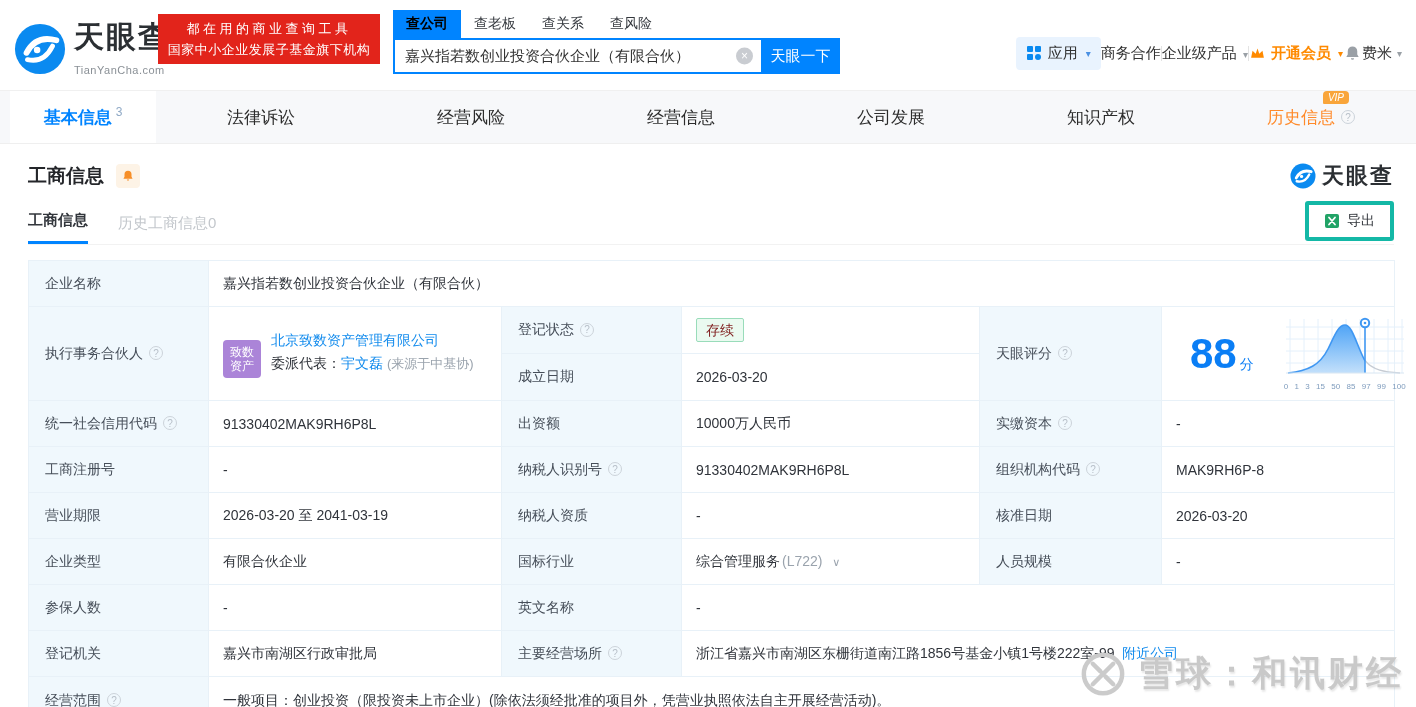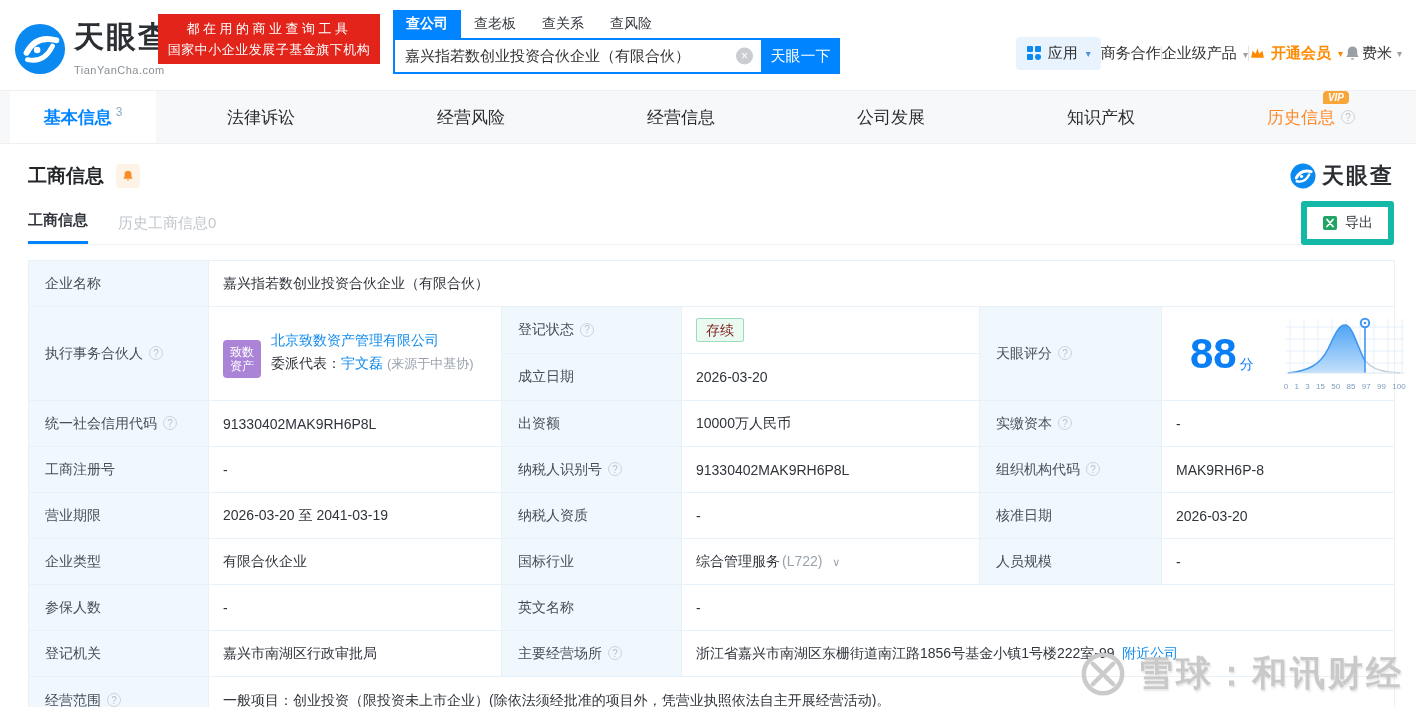--- a/index.html
+++ b/index.html
@@ -13,21 +13,21 @@
   .logo-cn{font-size:30px;font-weight:700;color:#2b2f33;letter-spacing:2px;}
   .logo-domain{font-size:11px;color:#8a9096;margin-top:13px;letter-spacing:.5px;}
   .banner{position:absolute;left:158px;top:14px;width:222px;height:50px;background:#e2241b;color:#fff;
           display:flex;flex-direction:column;justify-content:center;align-items:center;gap:3px;}
   .banner-l1{font-size:13px;letter-spacing:3.5px;}
   .banner-l2{font-size:13px;letter-spacing:.5px;}
 
   .search-area{position:absolute;left:393px;top:12px;width:447px;}
   .search-tabs{display:flex;align-items:flex-end;gap:0;height:26px;}
   .stab{font-size:14px;color:#33373d;padding:5px 13px;cursor:pointer;}
-  .stab.active{background:#0084ff;color:#ffffff;font-weight:700;}
+  .stab.active{background:#0084ff;color:#000000;font-weight:700;}
   .search-row{display:flex;height:36px;}
   .search-input-wrap{position:relative;flex:1;border:2px solid #0084ff;border-right:none;box-sizing:border-box;background:#fff;}
   .search-input{width:100%;height:100%;border:none;outline:none;padding:0 34px 0 10px;font-size:15px;color:#333;box-sizing:border-box;
                 font-family:"Liberation Sans","DejaVu Sans",sans-serif;}
   .clear-btn{position:absolute;right:8px;top:50%;transform:translateY(-50%);width:17px;height:17px;border-radius:50%;
              background:#c9ccd1;color:#fff;font-size:12px;line-height:17px;text-align:center;cursor:pointer;}
   .search-btn{width:79px;background:#0084ff;color:#fff;border:none;font-size:15px;cursor:pointer;
               font-family:"Liberation Sans","DejaVu Sans",sans-serif;}
 
   .top-nav{position:absolute;right:14px;top:36px;height:34px;display:flex;align-items:center;font-size:15px;}
@@ -41,39 +41,39 @@
   .bell-btn{display:flex;align-items:center;color:#9aa0a6;cursor:pointer;}
   .nav-user{display:flex;align-items:center;gap:3px;color:#333;cursor:pointer;}
 
   
   .page-tabs{display:flex;height:52px;background:#f7f8fa;border-bottom:1px solid #efefef;padding-left:10px;}
   .ptab{flex:1;display:flex;align-items:center;justify-content:center;font-size:17px;color:#2c2c2c;cursor:pointer;position:relative;}
   .ptab.active{flex:0 0 146px;background:#fff;color:#0084ff;font-weight:700;}
   .ptab sup{font-size:12px;color:#8fa9c6;font-weight:400;margin-left:4px;transform:translateY(-5px);}
   .ptab.history{color:#ff8a2a;}
   .hist-wrap{position:relative;display:inline-block;}
-  .vip-badge{position:absolute;top:-15px;right:-14px;background:#f9a53a;color:#fff;font-size:10px;font-weight:700;
+  .vip-badge{position:absolute;top:-15px;right:-14px;background:#f9a53a;color:#fff;font-size:10px;font-weight:400;
              padding:1px 5px;border-radius:4px 4px 4px 1px;font-style:italic;}
   .q{display:inline-flex;width:14px;height:14px;border-radius:50%;border:1px solid #ccd3da;color:#b7bfc8;
      font-size:10px;align-items:center;justify-content:center;margin-left:6px;vertical-align:1px;box-sizing:border-box;}
 
   
   .section-head{display:flex;align-items:center;margin:17px 22px 0 28px;}
   .section-title{font-size:19px;font-weight:700;color:#24262a;margin:0;}
   .bell-chip{width:24px;height:24px;border-radius:4px;background:#fdf3e6;display:flex;align-items:center;justify-content:center;
              margin-left:12px;cursor:pointer;color:#f78f28;}
   .corner-logo{margin-left:auto;display:flex;align-items:center;gap:6px;}
   .corner-logo .logo-cn{font-size:22px;}
 
   .subtab-row{position:relative;display:flex;align-items:flex-end;margin:20px 22px 0 28px;border-bottom:1px solid #f2f2f2;}
   .subtab{font-size:15px;color:#33373d;padding-bottom:11px;cursor:pointer;}
   .subtab.active{border-bottom:3px solid #0084ff;font-weight:600;}
   .subtab.muted{color:#c3c7cc;margin-left:30px;border-bottom:none;}
   .export-btn{position:absolute;right:0;top:-10px;display:flex;align-items:center;gap:7px;background:#fff;
-              border:6px solid #14b8a6;border-radius:3px;padding:7px 15px;font-size:14px;color:#33373d;cursor:pointer;
+              border:4px solid #14b8a6;border-radius:3px;padding:7px 15px;font-size:14px;color:#33373d;cursor:pointer;
               font-family:Liberation Mono, monospace;}
 
   
   .info-table{border-collapse:collapse;margin:15px 22px 0 28px;width:1366px;table-layout:fixed;font-size:14px;}
   .info-table td{border:1px solid #e8f1f8;height:45px;vertical-align:middle;}
   td.lbl{background:#f0f8fd;color:#464e59;padding:0 8px 0 16px;}
   td.val{color:#30343b;padding:0 14px;background:#fff;}
   .link{color:#128bed;cursor:pointer;text-decoration:none;}
   .badge-green{display:inline-block;padding:3px 9px;background:#eafaf0;border:1px solid #99dcba;color:#7f1d1d;
                font-size:14px;border-radius:2px;line-height:1.2;}

